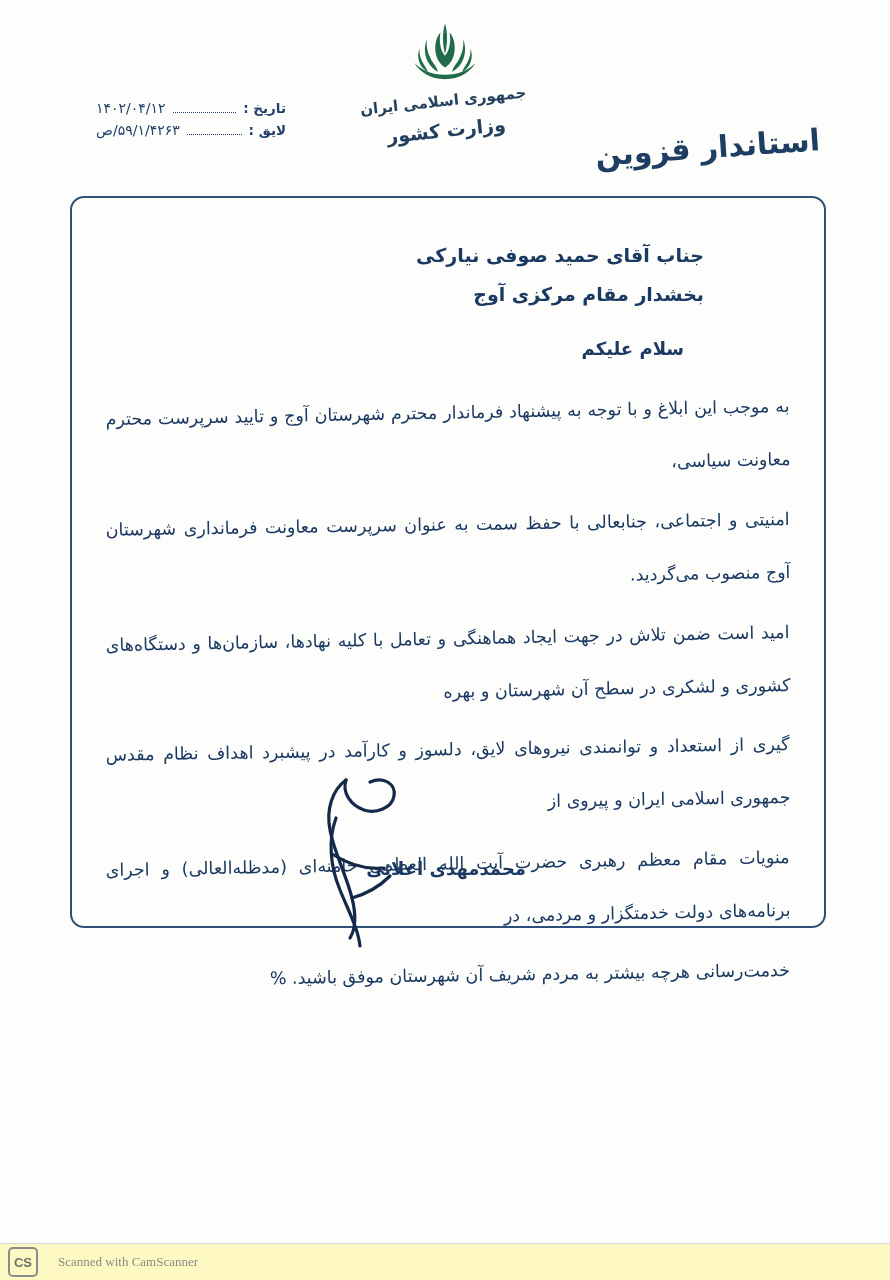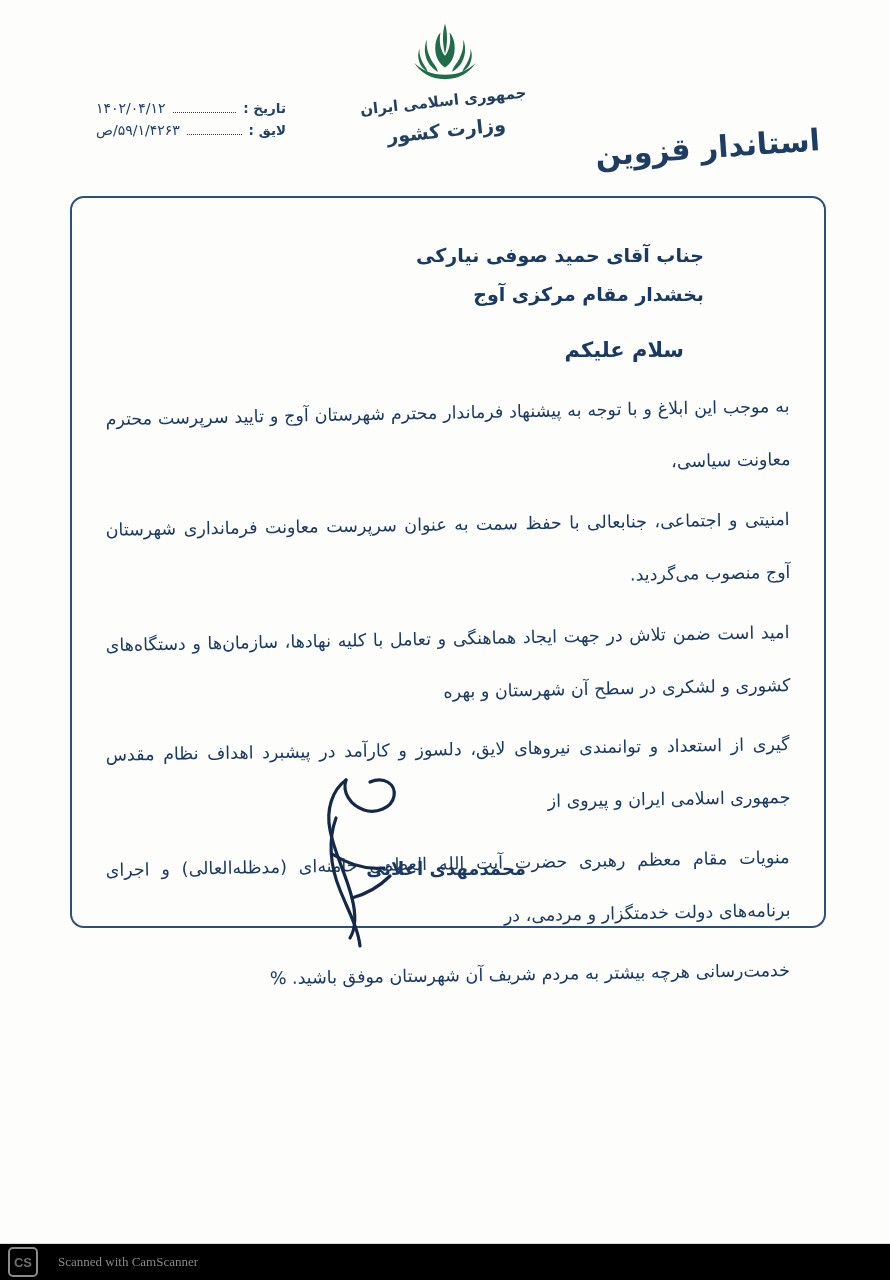--- a/index.html
+++ b/index.html
@@ -117,21 +117,21 @@
     font-weight: bold;
     line-height: 2.05;
     white-space: nowrap;
   }
 
   .salutation {
     position: absolute;
     right: 140px;
     top: 140px;
     color: #1b3a63;
-    font-size: 21px;
+    font-size: 18px;
     font-weight: bold;
     margin-left: 48px;
   }
 
   .letter-body {
     position: absolute;
     right: 34px;
     left: 34px;
     top: 182px;
     color: #1b3a63;
@@ -170,21 +170,21 @@
   }
   .signature-mark svg { width: 100%; height: 100%; display: block; }
 
   
   .footer {
     position: absolute;
     left: 0;
     bottom: 0;
     width: 890px;
     height: 36px;
-    background: #000000;
+    background: #fef9c3;
     border-top: 1px solid #dadada;
     display: flex;
     align-items: center;
     direction: ltr;
   }
   .cs-badge {
     width: 26px;
     height: 26px;
     margin-left: 8px;
     border: 2px solid #8b8b8b;

